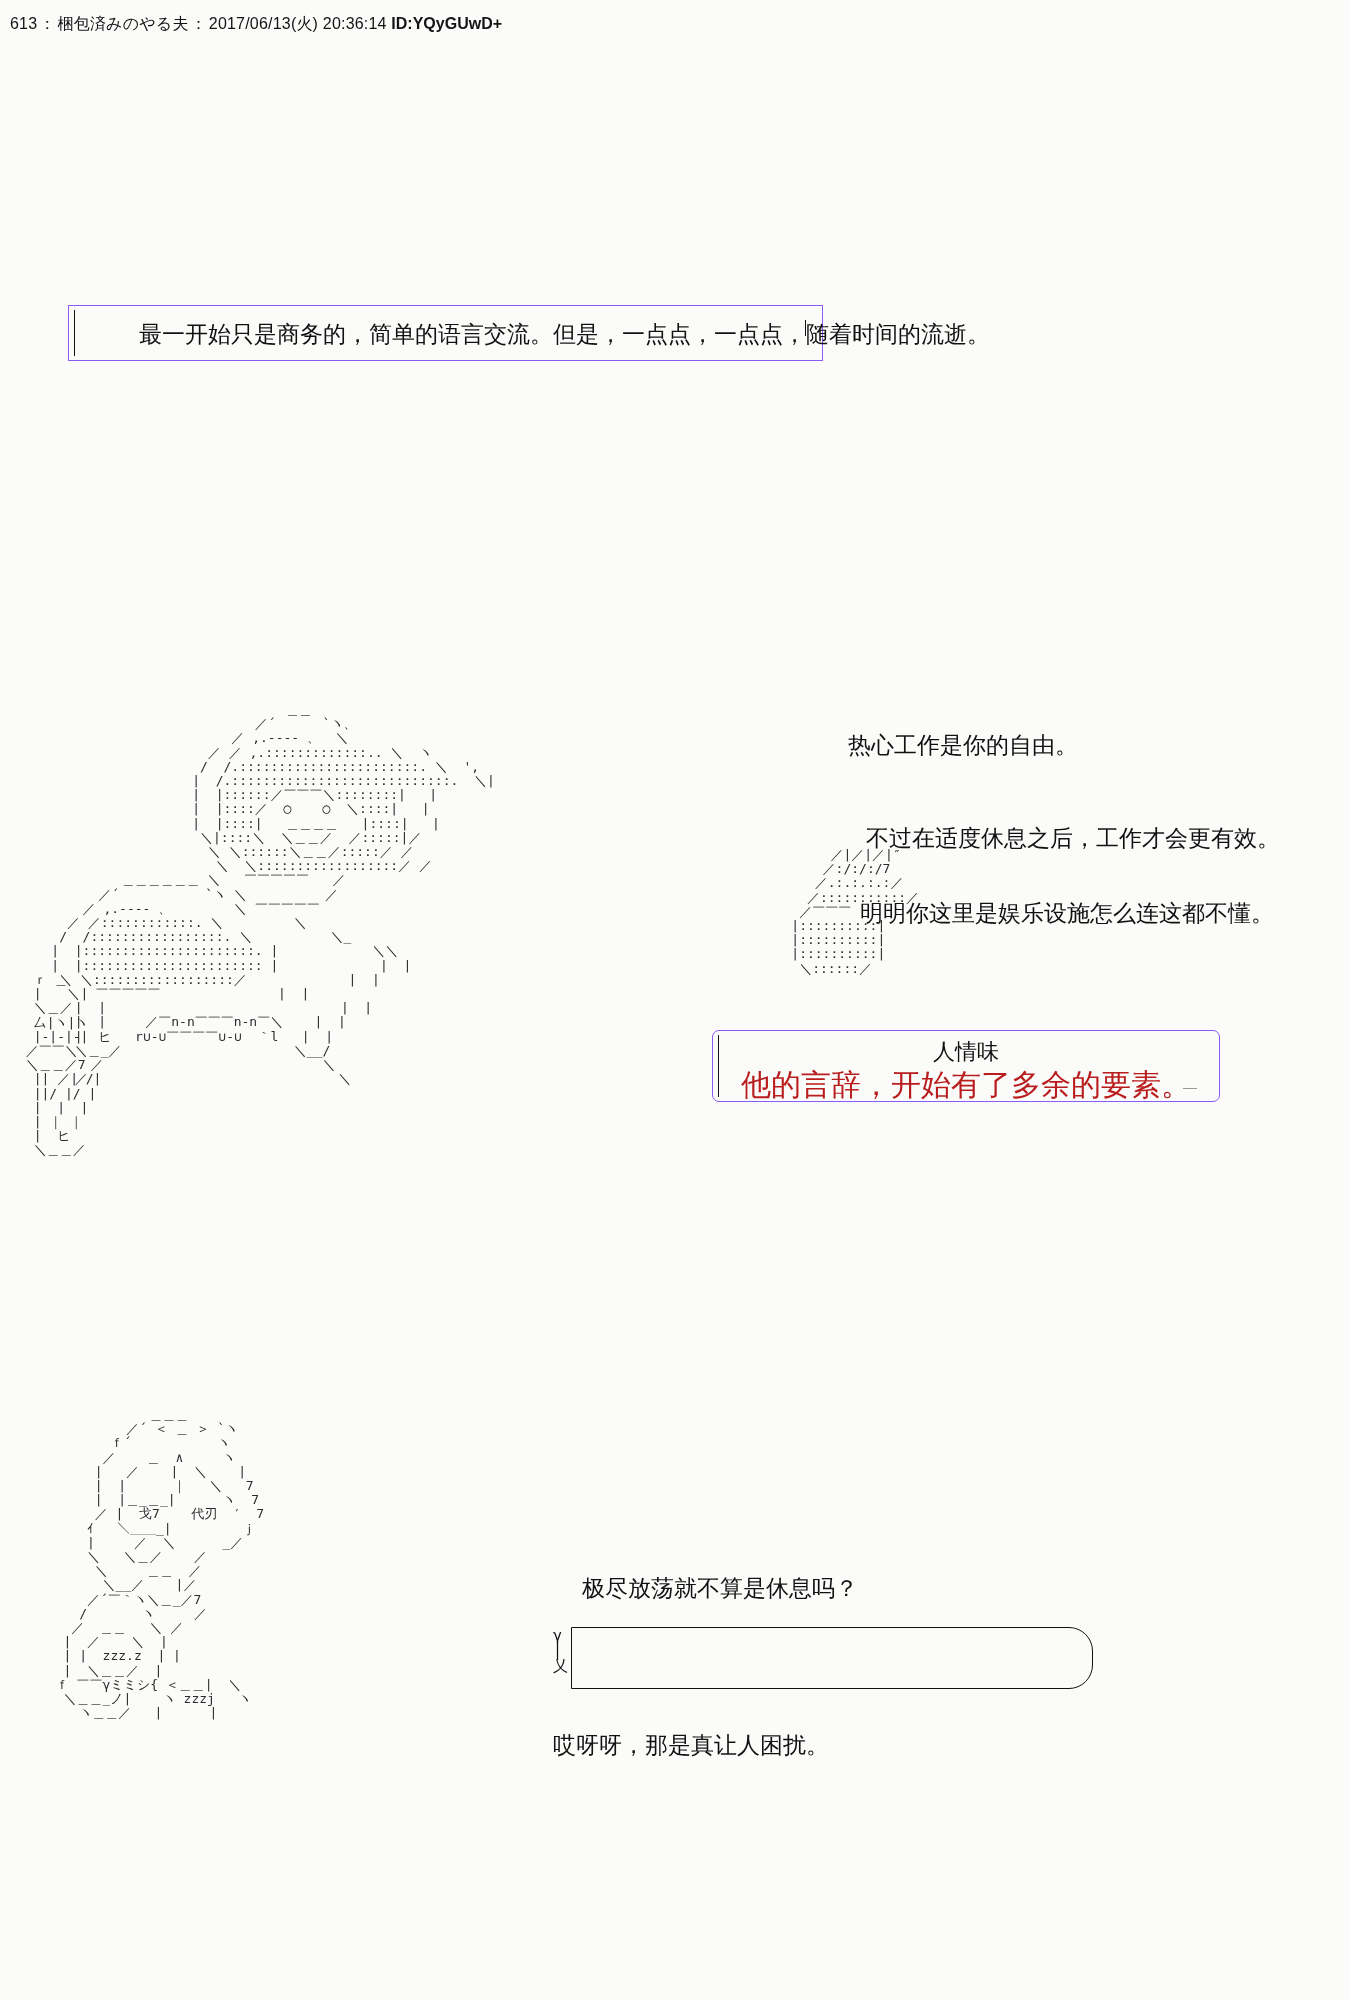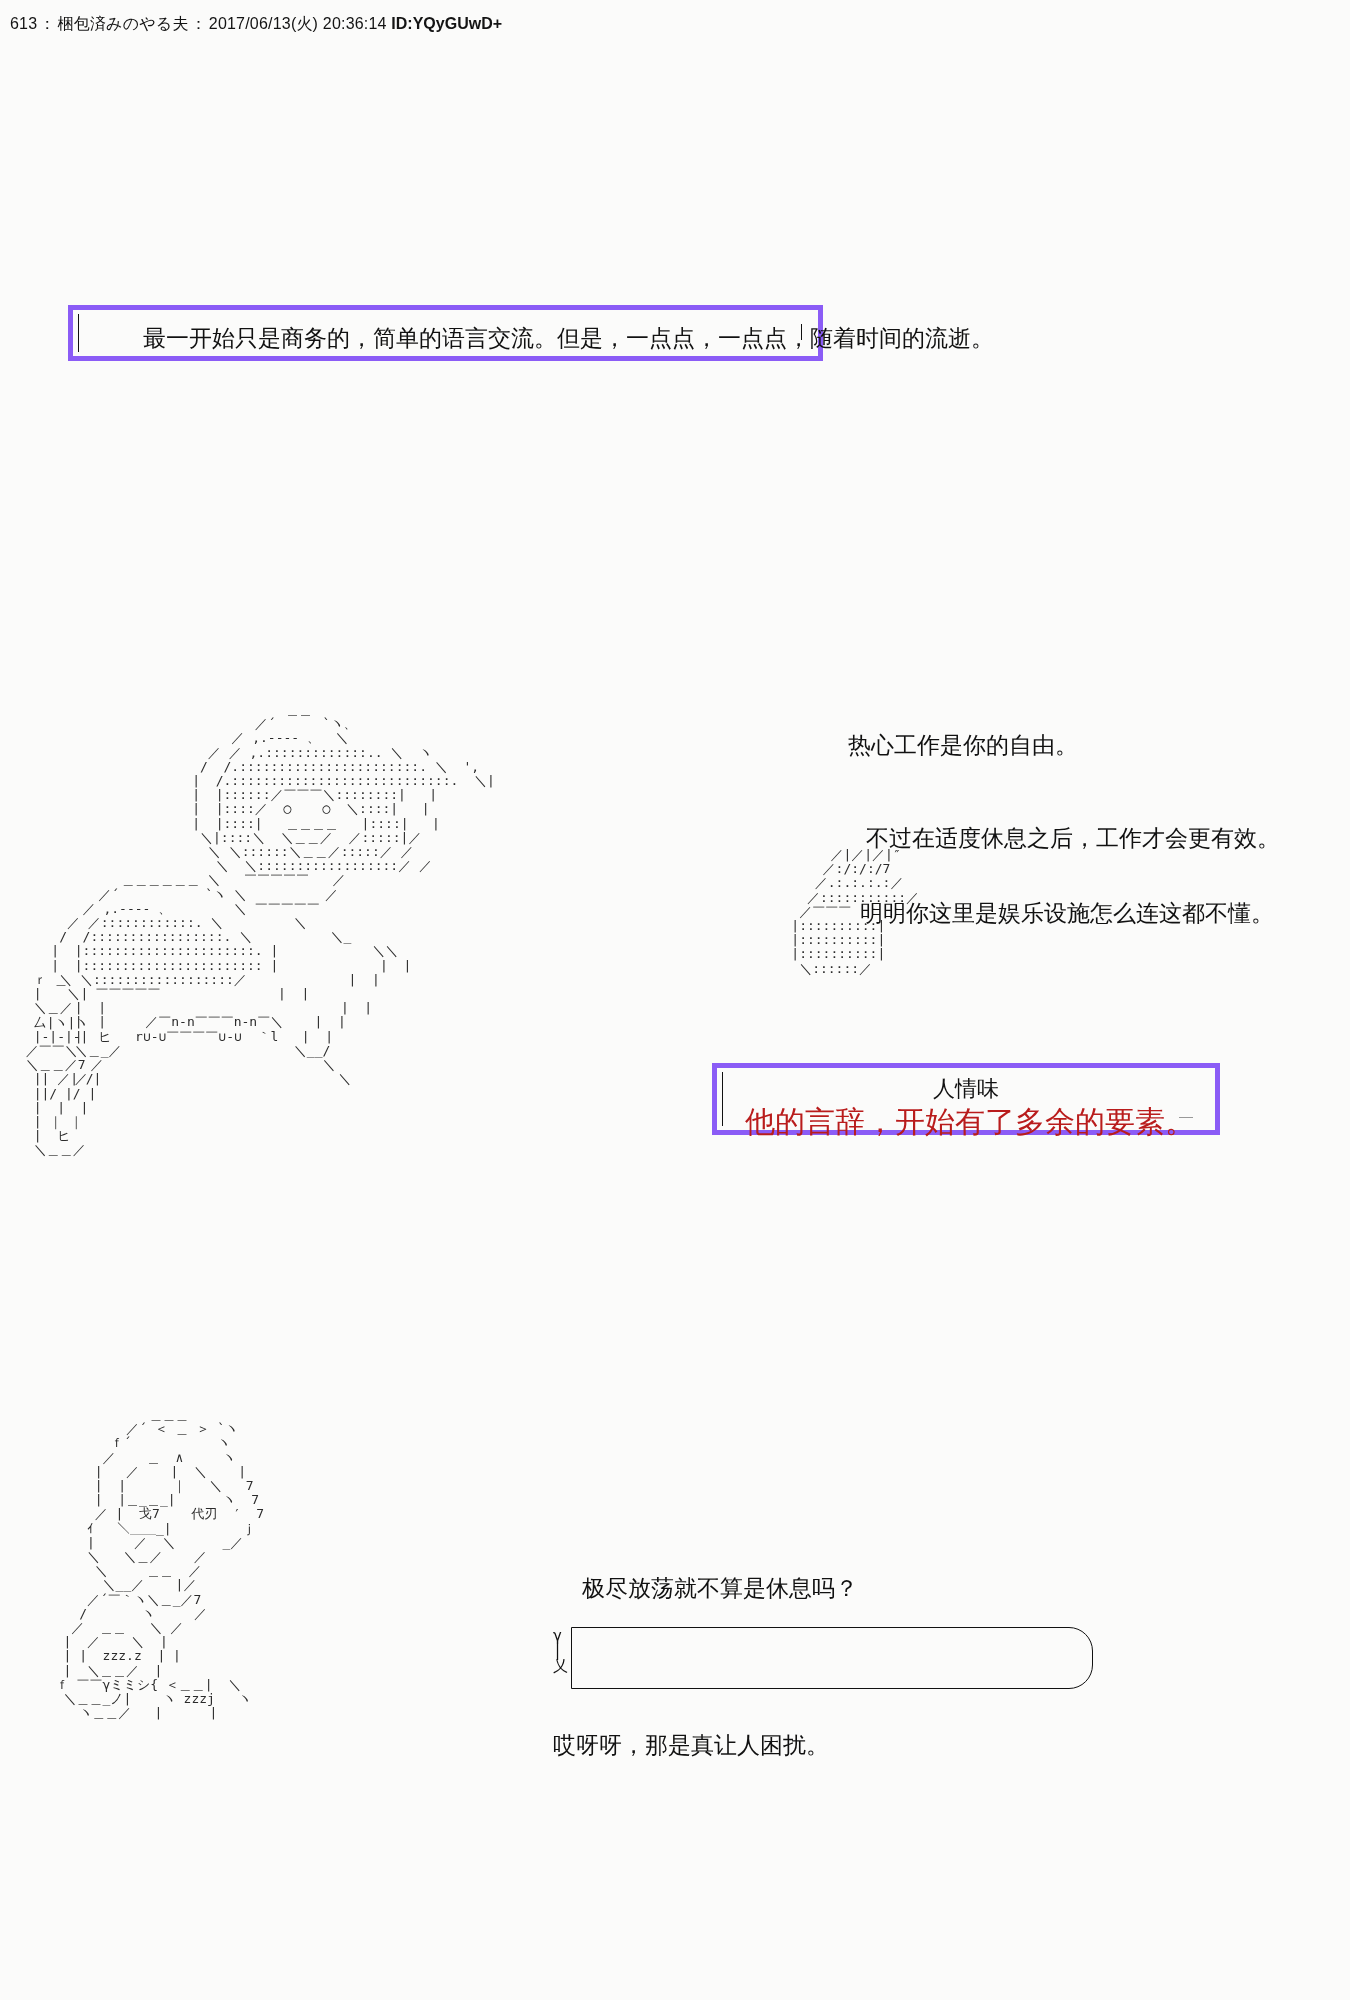--- a/index.html
+++ b/index.html
@@ -26,21 +26,21 @@
     white-space: nowrap;
     color: #141414;
   }
   #post-header .sep { padding: 0 2px; }
   #post-header .name { font-weight: 400; }
   #post-header .uid { font-weight: bold; letter-spacing: 0px; }
 
   
   .narr-box {
     position: absolute;
-    border: 5px solid #8b5cf6;
+    border: 1px solid #8b5cf6;
     background: #fbfbfa;
     box-sizing: border-box;
   }
   .narr-box .inner-line {
     position: absolute;
     left: 5px;
     top: 4px;
     bottom: 4px;
     width: 1px;
     background: #111;
@@ -67,23 +67,24 @@
     position: absolute;
     right: 16px;
     top: 14px;
     width: 1px;
     height: 16px;
     background: #111;
   }
 
   #box-2 {
     left: 712px;
-    top: 1063px;
+    top: 1030px;
     width: 508px;
     height: 72px;
+    border-radius: 7px;
   }
   #box-2 .line-a {
     position: absolute;
     left: 0; right: 0;
     top: 6px;
     text-align: center;
     font-size: 22px;
     color: #111;
   }
   #box-2 .line-b {

